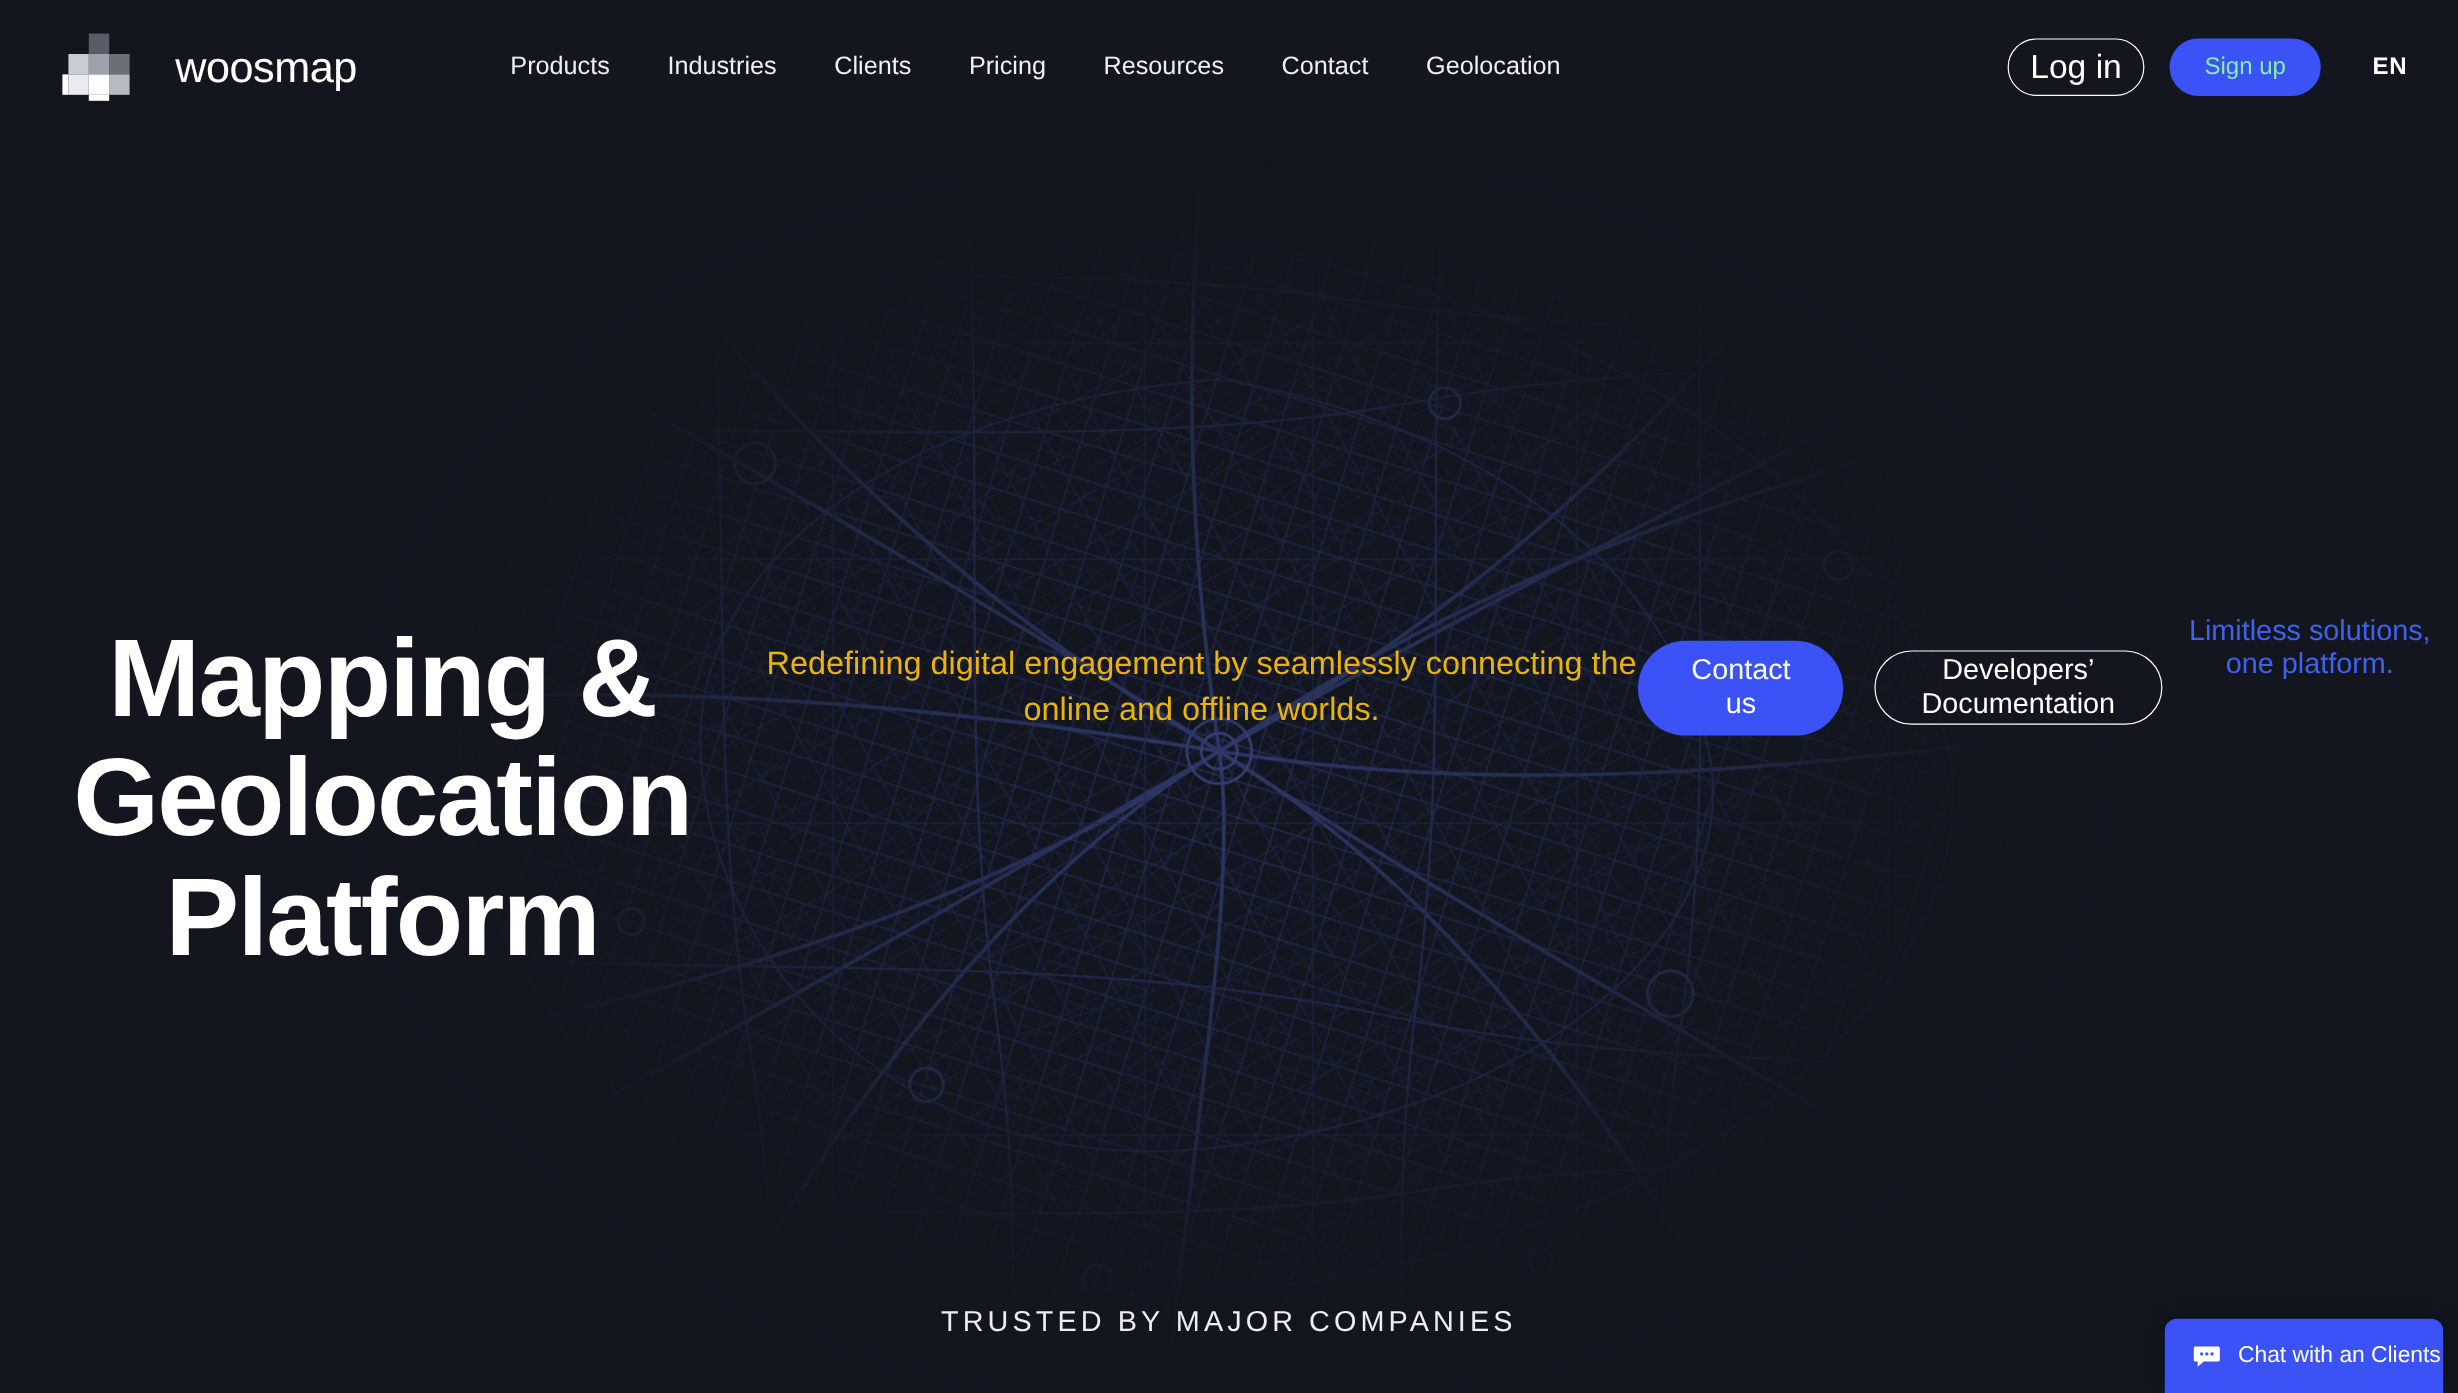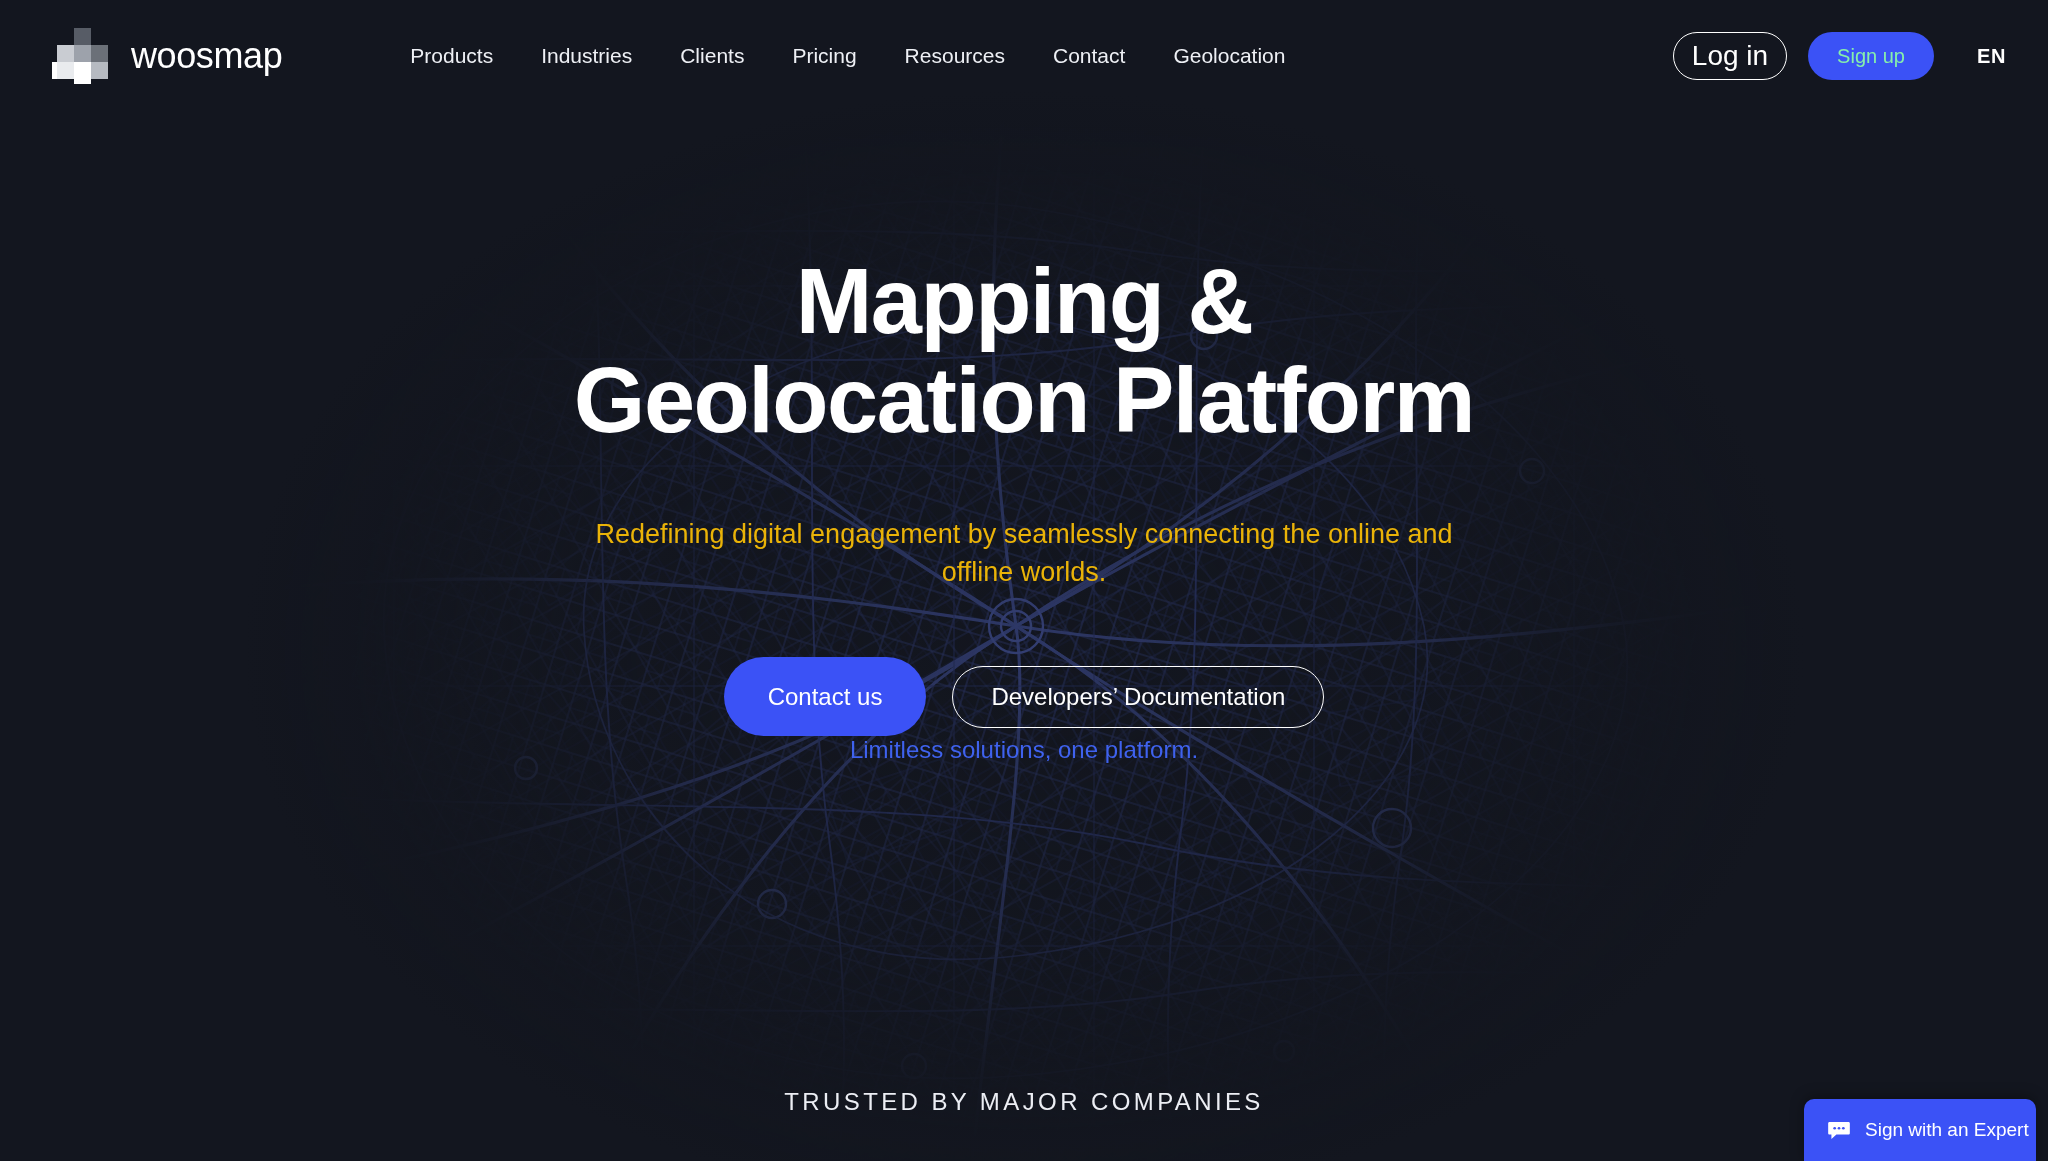--- a/index.html
+++ b/index.html
@@ -60,21 +60,21 @@
     width: 2048px;
     height: 112px;
     display: flex;
     align-items: center;
     z-index: 40;
   }
 
   .brand {
     display: flex;
     align-items: center;
-    gap: 17px;
+    gap: 32px;
     margin-left: 52px;
     text-decoration: none;
   }
   .logo-mark {
     width: 62px;
     height: 56px;
     position: relative;
     flex: none;
   }
   .logo-mark i {
@@ -144,21 +144,21 @@
   }
 
   
   .hero {
     position: absolute;
     left: 0; top: 0;
     width: 2048px;
     height: 1080px;
     z-index: 20;
     display: flex;
-    flex-direction: column;
+    flex-direction: row;
     align-items: center;
     text-align: center;
     pointer-events: none;
   }
   .hero > * { pointer-events: auto; }
 
   .hero-title {
     margin-top: 252px;
     font-size: 92px;
     line-height: 1.08;
@@ -415,14 +415,14 @@
 
 <div class="trusted">TRUSTED BY MAJOR COMPANIES</div>
 
 <div class="chat-widget">
   <svg class="chat-icon" viewBox="0 0 24 24">
     <path d="M3.2 4.6h17.6c.66 0 1.2.54 1.2 1.2v9.2c0 .66-.54 1.2-1.2 1.2H9.6L5 20.2v-4H3.2c-.66 0-1.2-.54-1.2-1.2V5.8c0-.66.54-1.2 1.2-1.2z" fill="#ffffff"></path>
     <circle cx="8" cy="10.4" r="1.25" fill="#3b52f6"></circle>
     <circle cx="12" cy="10.4" r="1.25" fill="#3b52f6"></circle>
     <circle cx="16" cy="10.4" r="1.25" fill="#3b52f6"></circle>
   </svg>
-  <span class="chat-label">Sign with an Expert</span>
+  <span class="chat-label">Chat with an Clients</span>
 </div>
 
 </body></html>

